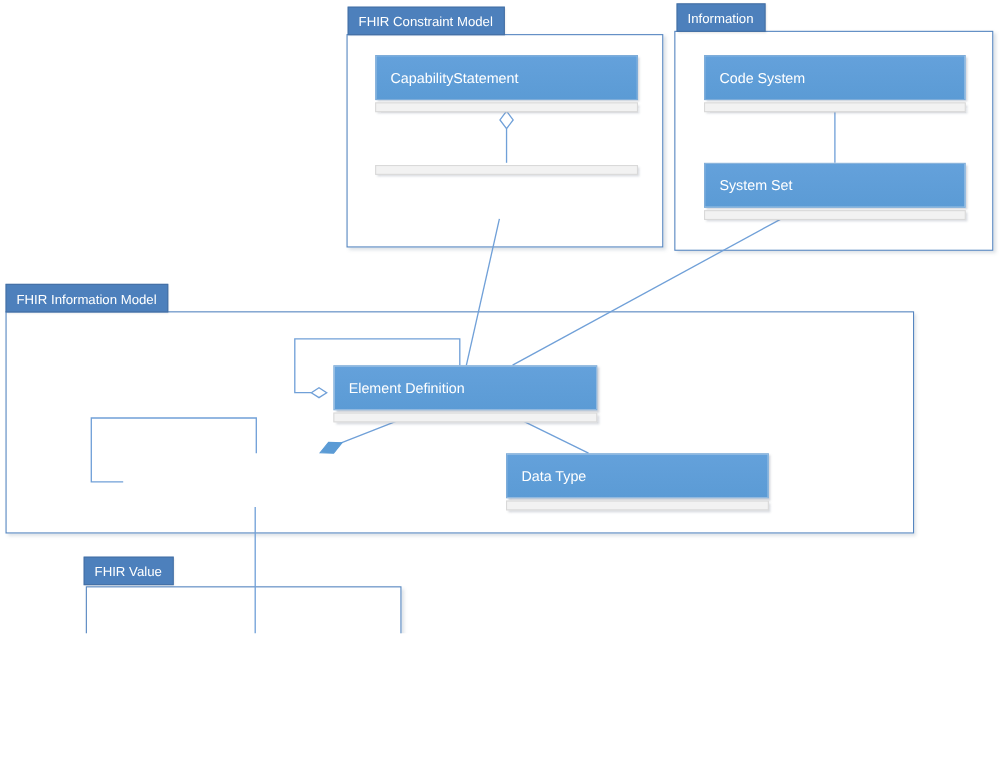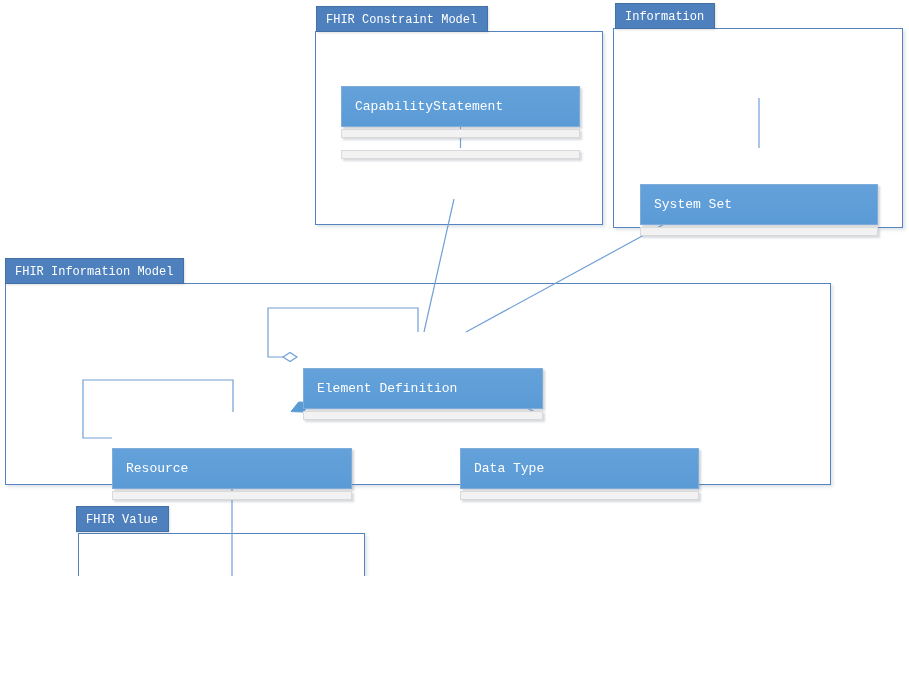--- a/index.html
+++ b/index.html
@@ -12,21 +12,21 @@
     --tab-fill: #4d80bc;
     --tab-text: #ffffff;
     --package-border: #5585c0;
     --connector: #70a0d8;
     --background: #ffffff;
   }
   html,body { margin:0; padding:0; background:var(--background); }
   #canvas {
     position:relative; width:909px; height:576px; overflow:hidden;
     background:var(--background);
-    font-family:Liberation Mono, monospace;
+    font-family:Liberation Sans, sans-serif;
   }
   .pkg { position:absolute; }
   .pkg-tab {
     position:absolute; top:0; height:26px; box-sizing:border-box;
     background:var(--tab-fill); color:var(--tab-text);
     font-size:12px; line-height:26px; padding:0 10px 0 9px;
     white-space:nowrap; z-index:1;
     border:1px solid rgba(62,98,146,0.55);
     box-shadow:1px 1px 2px rgba(0,0,0,0.12);
   }
@@ -40,21 +40,20 @@
   .diamond-hollow { stroke:var(--connector); stroke-width:1.2; fill:#ffffff; }
   .diamond-filled { stroke:var(--class-fill); stroke-width:1; fill:var(--class-fill); }
   .uml-class { position:absolute; z-index:3; }
   .uml-class-head {
     box-sizing:border-box; height:41px; display:flex; align-items:center;
     padding-left:13px; color:var(--class-text); font-size:13px;
     background:linear-gradient(180deg, var(--class-fill-top), var(--class-fill));
     border:1px solid var(--class-border);
     box-shadow:2px 2px 2px rgba(120,130,145,0.35);
     white-space:nowrap;
-    margin-top:36px;
   }
   .uml-class-strip {
     box-sizing:border-box; height:9px; margin-top:2px;
     background:var(--strip-fill); border:1px solid var(--strip-border);
     box-shadow:2px 2px 2px rgba(120,130,145,0.3);
   }
 </style>
 </head>
 <body>
 
@@ -106,35 +105,35 @@
 
   <div class="uml-class" style="left:341px; top:50px; width:239px;">
     <div class="uml-class-head">CapabilityStatement</div>
     <div class="uml-class-strip"></div>
   </div>
 
   <div class="uml-class" style="left:341px; top:148px; width:239px;">
     <div class="uml-class-strip"></div>
   </div>
 
+  <div class="uml-class" style="left:640px; top:50px; width:238px;">
+    <div class="uml-class-head">Code System</div>
+    <div class="uml-class-strip"></div>
+  </div>
 
   <div class="uml-class" style="left:640px; top:148px; width:238px;">
     <div class="uml-class-head">System Set</div>
     <div class="uml-class-strip"></div>
   </div>
 
   <div class="uml-class" style="left:303px; top:332px; width:240px;">
     <div class="uml-class-head">Element Definition</div>
     <div class="uml-class-strip"></div>
   </div>
 
-  <div class="uml-class" style="left:112px; top:412px; width:240px;">
-    <div class="uml-class-head">Resource</div>
-    <div class="uml-class-strip"></div>
-  </div>
 
   <div class="uml-class" style="left:460px; top:412px; width:239px;">
     <div class="uml-class-head">Data Type</div>
     <div class="uml-class-strip"></div>
   </div>
 
 
 </div>
 
 </body></html>

